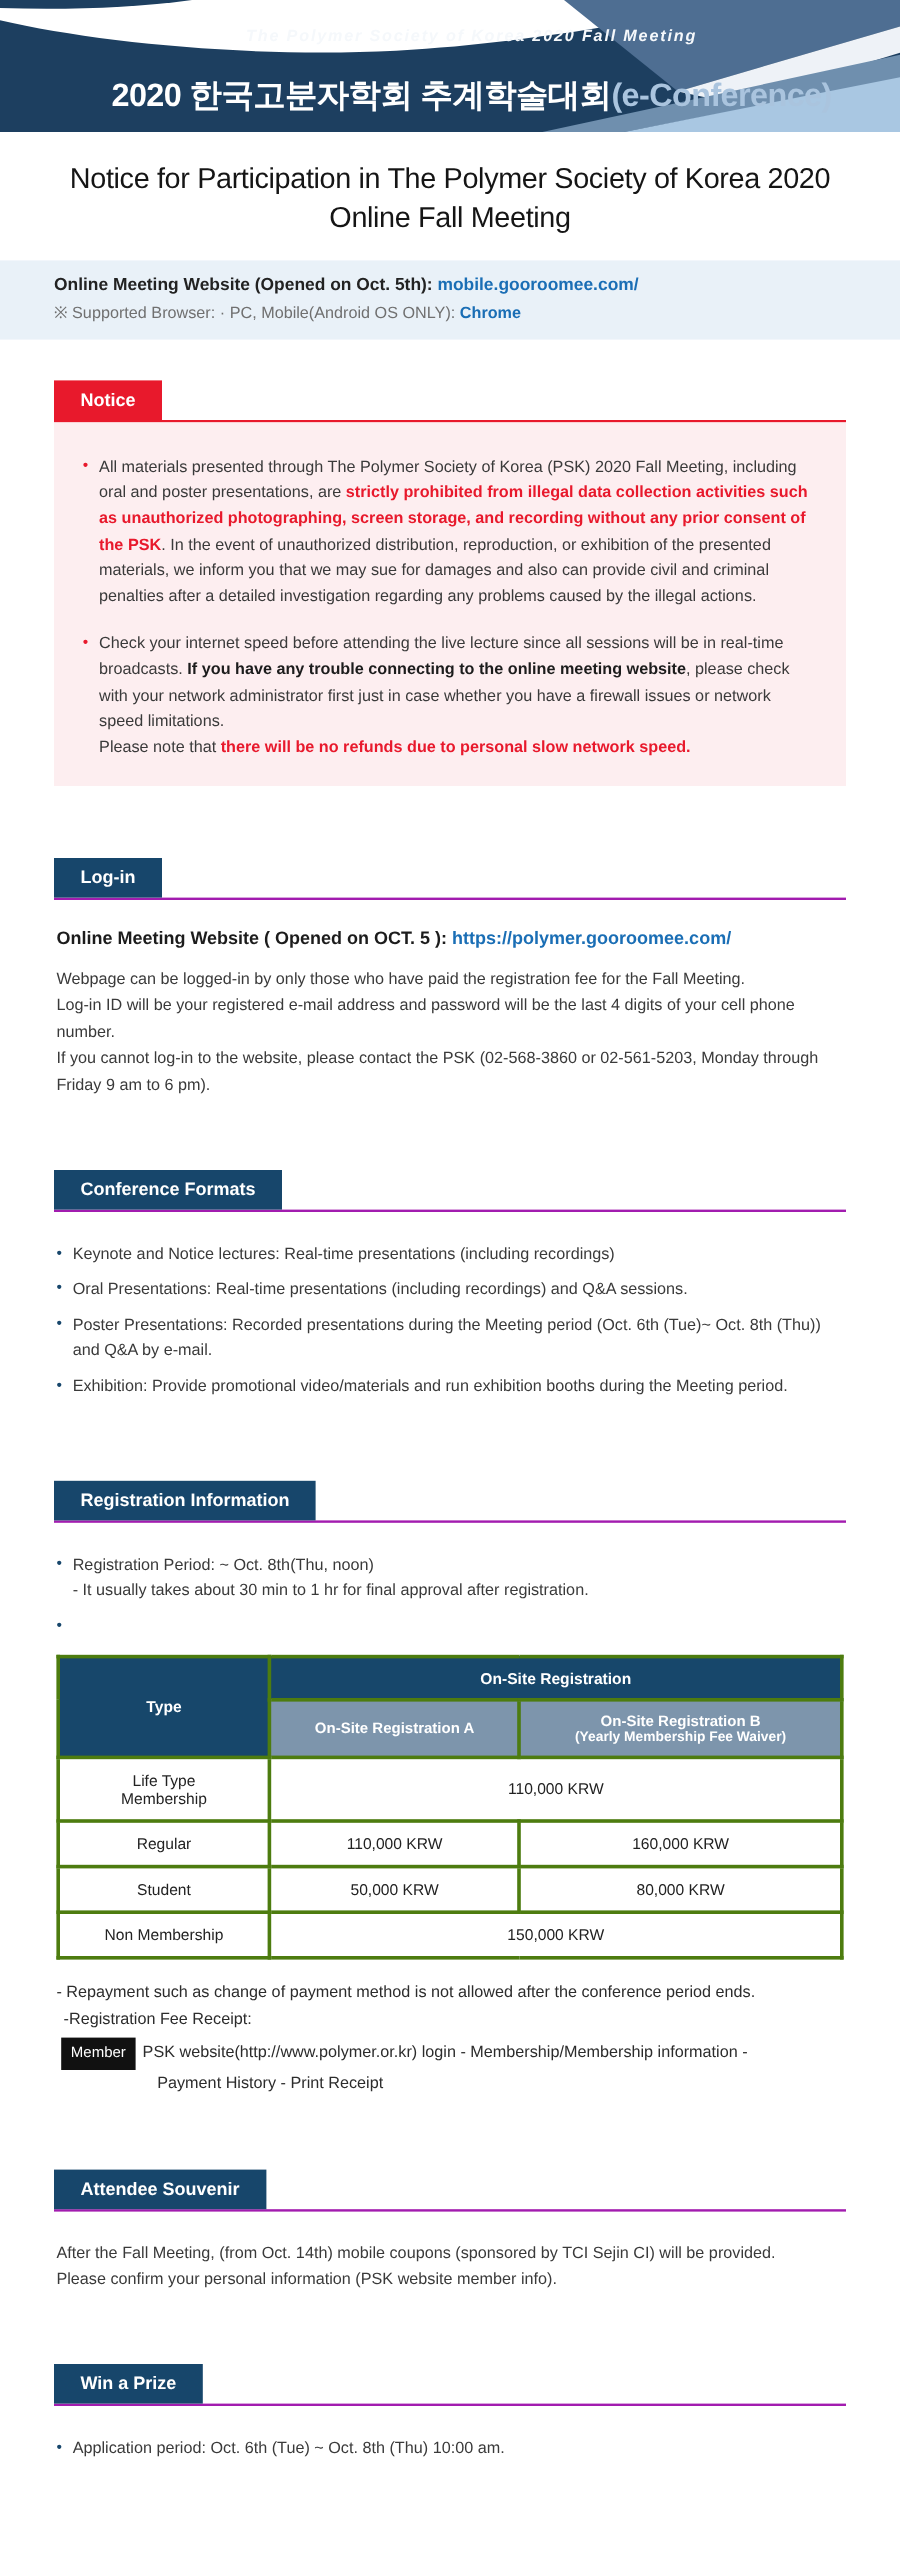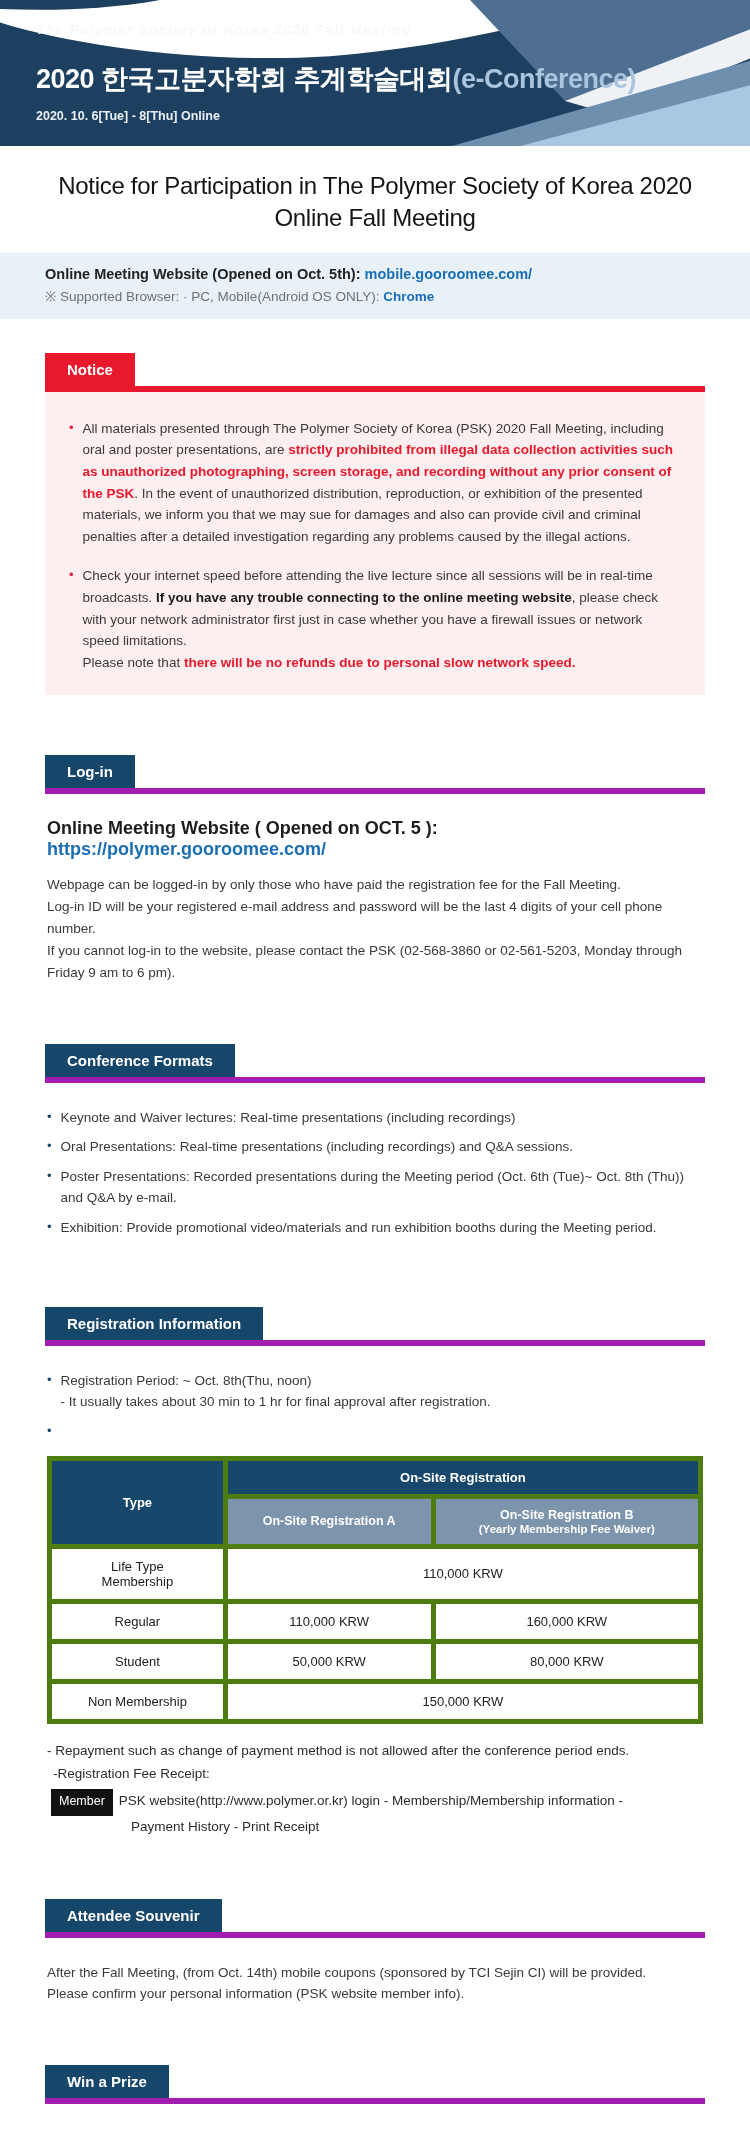--- a/index.html
+++ b/index.html
@@ -5,63 +5,63 @@
   * { margin:0; padding:0; box-sizing:border-box; }
   html,body { background:#ffffff; }
   body {
     width:750px; margin:0 auto;
     font-family:"Liberation Sans", sans-serif;
     color:#333;
   }
   .page { min-height:2134px; display:flex; flex-direction:column; }
 
   
-  .hdr { position:relative; height:146px; overflow:hidden; background:#1d3f60; }
+  .hdr { position:relative; height:110px; overflow:hidden; background:#1d3f60;text-align:center; }
   .hdr-art { position:absolute; inset:0; width:100%; height:100%; }
   .hdr-text { position:relative; z-index:2; padding:22px 0 0 36px; }
   .hdr-script { color:#f5f8fb; font-size:13.5px; font-style:italic; letter-spacing:1.5px; font-weight:600; }
   .hdr-title { margin-top:24px; color:#ffffff; font-size:27px; font-weight:800; letter-spacing:-0.5px; }
   .hdr-title .paren { color:#aac4de; font-weight:700; }
   .hdr-date { margin-top:12px; color:#eaf1f8; font-size:12.5px; font-weight:600; }
 
   
   .page-title { margin:24px 45px 18px; font-size:24px; line-height:1.35; font-weight:400; color:#151515; letter-spacing:-0.3px;text-align:center; }
   .info-box { background:#e9f1f8; padding:13px 45px 14px; font-size:14px; }
   .info-line1 { font-weight:700; color:#222; font-size:14.5px; }
   .info-line1 a, .link { color:#1a6eb5; text-decoration:none; font-weight:700; }
   .info-line2 { margin-top:5px; color:#707070; font-size:13.5px; }
   .info-line2 .chrome { color:#1a6eb5; font-weight:700; }
 
   
   .section { margin:0 45px; }
-  .sec-bar { border-bottom:6px solid #a21caf; line-height:0; }
+  .sec-bar { border-bottom:2px solid #a21caf; line-height:0; }
   .sec-bar.red { border-bottom-color:#e8192c; }
   .sec-tab { display:inline-block; background:#17466b; color:#fff; font-weight:700; font-size:15px; padding:8px 22px 7px; line-height:1.2; }
   .sec-bar.red .sec-tab { background:#e8192c; }
 
   .bullet { display:flex; gap:9px; font-size:13.5px; line-height:1.6; color:#3a3a3a; margin-bottom:8px; }
   .bullet .dot { color:#17466b; font-size:13px; line-height:1.6; flex:0 0 auto; }
   .red-dot { color:#e8192c !important; }
   b.blk { color:#1c1c1c; }
   .redtxt { color:#e8192c; font-weight:700; }
 
   
   .notice-box { background:#fdeef0; padding:26px 24px 22px; }
   .notice-box .bullet { margin-bottom:18px; }
   .notice-box .bullet:last-child { margin-bottom:0; }
 
   .sec-body { padding:24px 2px 0; }
   .gap { height:60px; }
 
-  .login-site { font-size:18px; font-weight:700; color:#1c1c1c; margin-bottom:14px; }
+  .login-site { font-size:15px; font-weight:700; color:#1c1c1c; margin-bottom:14px; }
   .para { font-size:13.5px; line-height:1.62; color:#3a3a3a; }
 
   
   .fee-table { width:100%; border-collapse:collapse; margin-top:14px; font-size:13px; }
-  .fee-table th, .fee-table td { border:5px solid #4d7c0f; text-align:center; }
+  .fee-table th, .fee-table td { border:3px solid #4d7c0f; text-align:center; }
   .fee-table thead th { color:#fff; font-weight:700; padding:9px 6px; }
   .th-navy { background:#17476b; }
   .th-steel { background:#7d95ac; font-size:12.5px; }
   .fee-table td { padding:0 8px; color:#222; background:#fff; }
   .fee-table td.rowlabel { width:27%; padding:10px 34px; font-weight:400; }
   .fee-table .sub { font-size:11.5px; display:block; margin-top:1px; }
 
   .tbl-notes { margin-top:16px; font-size:13.5px; line-height:1.7; color:#2c2c2c; }
   .badge-dark { display:inline-block; background:#111; color:#fff; font-size:12.5px; padding:2px 8px 3px; margin-right:6px; }
   .note-indent { padding-left:6px; }
@@ -134,21 +134,21 @@
     </div>
   </div>
 
   <div class="gap"></div>
 
   <div class="section">
     <div class="sec-bar"><span class="sec-tab">Conference Formats</span></div>
     <div class="sec-body">
       <div class="bullet">
           <span class="dot">•</span>
-          <span>Keynote and Waiver lectures: Real-time presentations (including recordings)</span>
+          <span>Keynote and Notice lectures: Real-time presentations (including recordings)</span>
         </div>
       <div class="bullet">
           <span class="dot">•</span>
           <span>Oral Presentations: Real-time presentations (including recordings) and Q&amp;A sessions.</span>
         </div>
       <div class="bullet">
           <span class="dot">•</span>
           <span>Poster Presentations: Recorded presentations during the Meeting period (Oct. 6th (Tue)~ Oct. 8th (Thu)) and Q&amp;A by e-mail.</span>
         </div>
       <div class="bullet">

